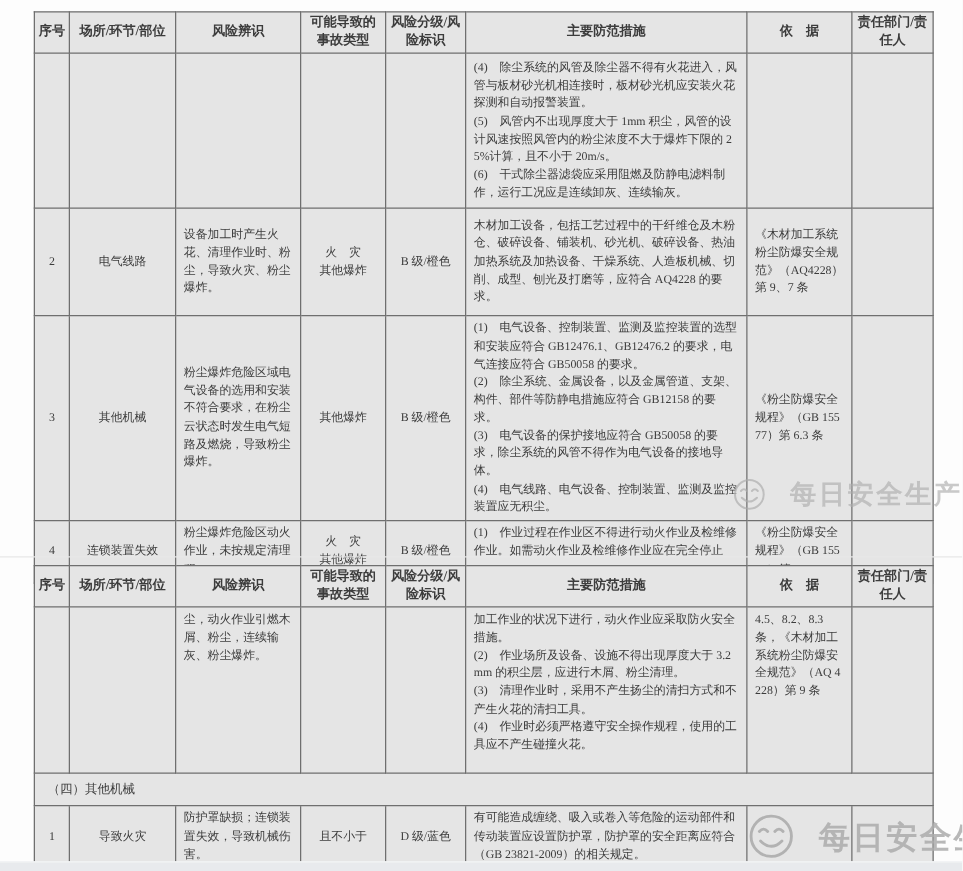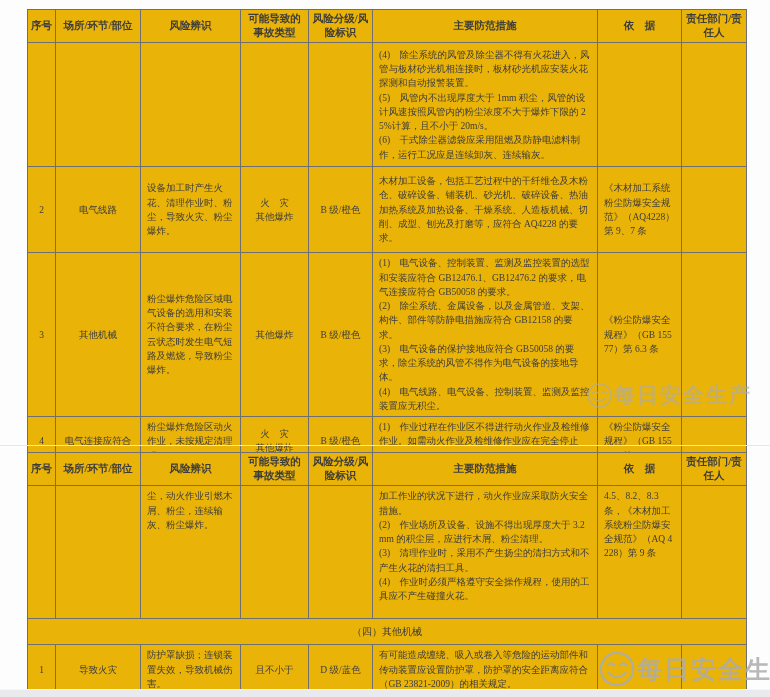--- a/index.html
+++ b/index.html
@@ -4,39 +4,39 @@
 <style>
   html,body { margin:0; padding:0; background:#ffffff; }
   .page {
     position:relative; width:770px; height:697px; overflow:hidden;
     background:#fdfdfd;
     font-family:"Liberation Serif","DejaVu Serif",serif;
     color:#3c3c3c;
   }
   table.risk-table {
     position:absolute; left:27px; width:719px;
-    border-collapse:collapse; table-layout:fixed; background:#eab308;padding-left:30px;
+    border-collapse:collapse; table-layout:fixed; background:#e5e5e5;padding-left:30px;
   }
   .risk-table th, .risk-table td {
     border:1px solid #6f6f6f; overflow:hidden;
     font-size:9.5px; line-height:1.5; padding:2px 4px;
     word-break:break-all;
   }
   .risk-table th {
     font-weight:bold; font-size:10.5px; line-height:1.35;
     text-align:center; vertical-align:middle; padding:2px 3px;
   }
   td.c { text-align:center; vertical-align:middle; white-space:pre-line; }
   td.txt { text-align:left; vertical-align:middle; white-space:pre-line; padding:3px 6px; }
   td.top { vertical-align:top; }
-  td.section-cell { text-align:center; vertical-align:middle; padding:2px 10px; font-size:10px; }
+  td.section-cell { text-align:left; vertical-align:middle; padding:2px 10px; font-size:10px; }
   .divider { position:absolute; left:0; width:770px; height:1px; background:#e7e7e7; }
   .footer-strip { position:absolute; left:0; top:689px; width:770px; height:8px; background:#e8eaed; border-top:1px solid #f4f5f6; }
   .watermark {
-    position:absolute; display:flex; align-items:center; gap:1px;
+    position:absolute; display:flex; align-items:center; gap:19px;
     white-space:nowrap; pointer-events:none;
     color:rgba(172,172,172,0.85);
     font-family:"Liberation Sans","DejaVu Sans",sans-serif; font-weight:bold;
   }
   .watermark .wm-text { letter-spacing:2px; }
   .wm1 { left:586px; top:381px; opacity:0.75; }
   .wm1 .wm-text { font-size:21px; }
   .wm2 { left:598px; top:650px; }
   .wm2 .wm-text { font-size:25px; }
   .wm-face { flex:0 0 auto; }
@@ -99,21 +99,21 @@
       <td class="c">B 级/橙色</td>
       <td class="txt">(1)　电气设备、控制装置、监测及监控装置的选型和安装应符合 GB12476.1、GB12476.2 的要求，电气连接应符合 GB50058 的要求。
 (2)　除尘系统、金属设备，以及金属管道、支架、构件、部件等防静电措施应符合 GB12158 的要求。
 (3)　电气设备的保护接地应符合 GB50058 的要求，除尘系统的风管不得作为电气设备的接地导体。
 (4)　电气线路、电气设备、控制装置、监测及监控装置应无积尘。</td>
       <td class="txt">《粉尘防爆安全规程》（GB 15577）第 6.3 条</td>
       <td class="c"></td>
     </tr>
     <tr style="height:36px">
       <td class="c">4</td>
-      <td class="c">电气连接应符合</td>
+      <td class="c">连锁装置失效</td>
       <td class="txt top">粉尘爆炸危险区动火作业，未按规定清理积</td>
       <td class="c">火　灾
 其他爆炸</td>
       <td class="c">B 级/橙色</td>
       <td class="txt top">(1)　作业过程在作业区不得进行动火作业及检维修作业。如需动火作业及检维修作业应在完全停止</td>
       <td class="txt top">《粉尘防爆安全规程》（GB 15577）第</td>
       <td class="c"></td>
     </tr>
   </tbody>
     </table>

